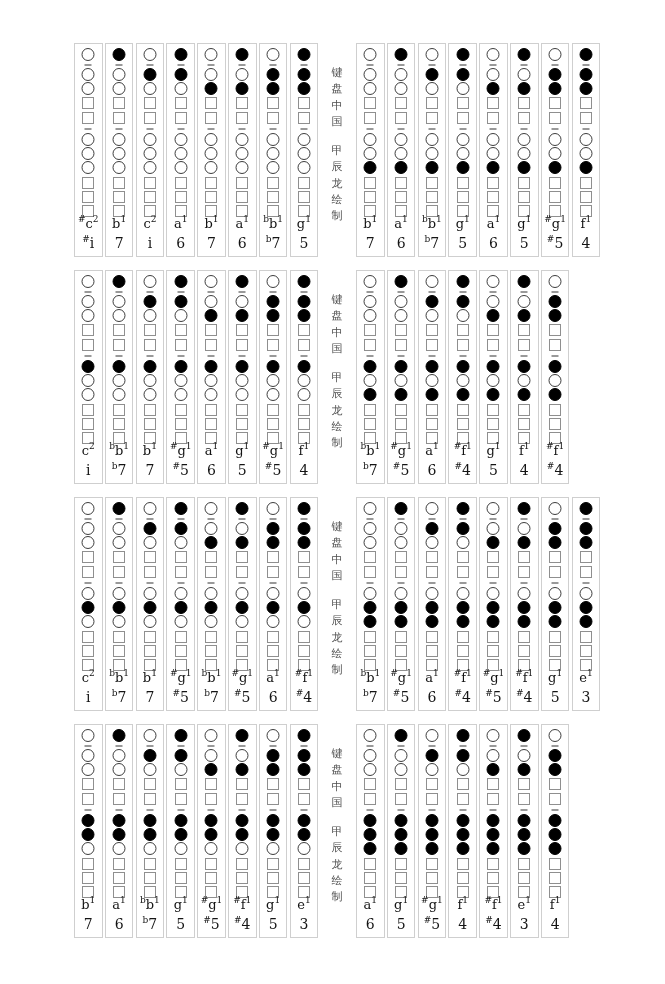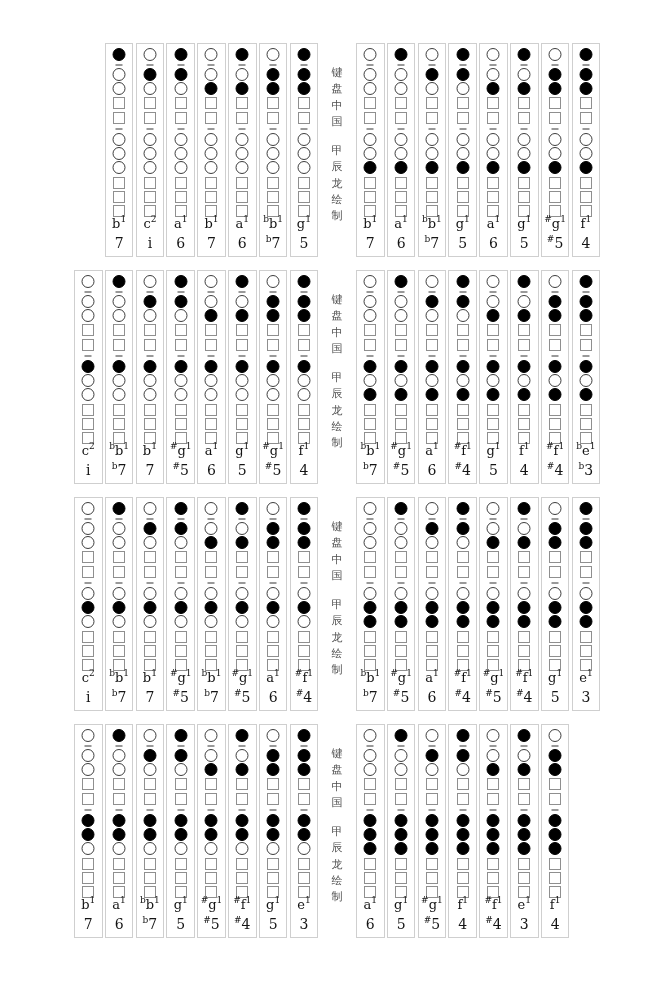--- a/index.html
+++ b/index.html
@@ -17,20 +17,37 @@
   .note sup,.solf sup{font-size:9px;line-height:0;position:relative;top:-0.5px;vertical-align:super;}
   .wm{position:absolute;width:14px;text-align:center;}
   .wm-char{width:14px;height:16.3px;line-height:16.3px;font-size:11px;color:#4d4d4d;font-family:"Liberation Sans",sans-serif;text-align:center;}
   .wm-gap{height:13px;}
 </style>
 </head>
 <body>
 
 <div id="page">
     <div class="block" style="left: 74px; top: 43px; width: 244.2px; height: 214px;">
+      <div class="cell" style="left: 0px;">
+        <div class="circle" style="top: 4px;"></div>
+        <div class="dash" style="top: 20px;"></div>
+        <div class="circle" style="top: 24px;"></div>
+        <div class="circle" style="top: 38px;"></div>
+        <div class="square" style="top: 53px;"></div>
+        <div class="square" style="top: 68px;"></div>
+        <div class="dash" style="top: 84px;"></div>
+        <div class="circle" style="top: 89px;"></div>
+        <div class="circle" style="top: 103px;"></div>
+        <div class="circle" style="top: 117px;"></div>
+        <div class="square" style="top: 133px;"></div>
+        <div class="square" style="top: 147px;"></div>
+        <div class="square" style="top: 161px;"></div>
+        <div class="note"><sup>#</sup><span>c</span><sup>2</sup></div>
+        <div class="solf"><sup>#</sup><span>i</span></div>
+      </div>
       <div class="cell" style="left: 30.8px;">
         <div class="circle filled" style="top: 4px;"></div>
         <div class="dash" style="top: 20px;"></div>
         <div class="circle" style="top: 24px;"></div>
         <div class="circle" style="top: 38px;"></div>
         <div class="square" style="top: 53px;"></div>
         <div class="square" style="top: 68px;"></div>
         <div class="dash" style="top: 84px;"></div>
         <div class="circle" style="top: 89px;"></div>
         <div class="circle" style="top: 103px;"></div>
@@ -557,37 +574,20 @@
         <div class="dash" style="top: 84px;"></div>
         <div class="circle filled" style="top: 89px;"></div>
         <div class="circle" style="top: 103px;"></div>
         <div class="circle filled" style="top: 117px;"></div>
         <div class="square" style="top: 133px;"></div>
         <div class="square" style="top: 147px;"></div>
         <div class="square" style="top: 161px;"></div>
         <div class="note"><sup>#</sup><span>f</span><sup>1</sup></div>
         <div class="solf"><sup>#</sup><span>4</span></div>
       </div>
-      <div class="cell" style="left: 215.6px;">
-        <div class="circle filled" style="top: 4px;"></div>
-        <div class="dash" style="top: 20px;"></div>
-        <div class="circle filled" style="top: 24px;"></div>
-        <div class="circle filled" style="top: 38px;"></div>
-        <div class="square" style="top: 53px;"></div>
-        <div class="square" style="top: 68px;"></div>
-        <div class="dash" style="top: 84px;"></div>
-        <div class="circle filled" style="top: 89px;"></div>
-        <div class="circle" style="top: 103px;"></div>
-        <div class="circle filled" style="top: 117px;"></div>
-        <div class="square" style="top: 133px;"></div>
-        <div class="square" style="top: 147px;"></div>
-        <div class="square" style="top: 161px;"></div>
-        <div class="note"><sup>b</sup><span>e</span><sup>1</sup></div>
-        <div class="solf"><sup>b</sup><span>3</span></div>
-      </div>
     </div>
     <div class="block" style="left: 74px; top: 497px; width: 244.2px; height: 214px;">
       <div class="cell" style="left: 0px;">
         <div class="circle" style="top: 4px;"></div>
         <div class="dash" style="top: 20px;"></div>
         <div class="circle" style="top: 24px;"></div>
         <div class="circle" style="top: 38px;"></div>
         <div class="square" style="top: 53px;"></div>
         <div class="square" style="top: 68px;"></div>
         <div class="dash" style="top: 84px;"></div>

